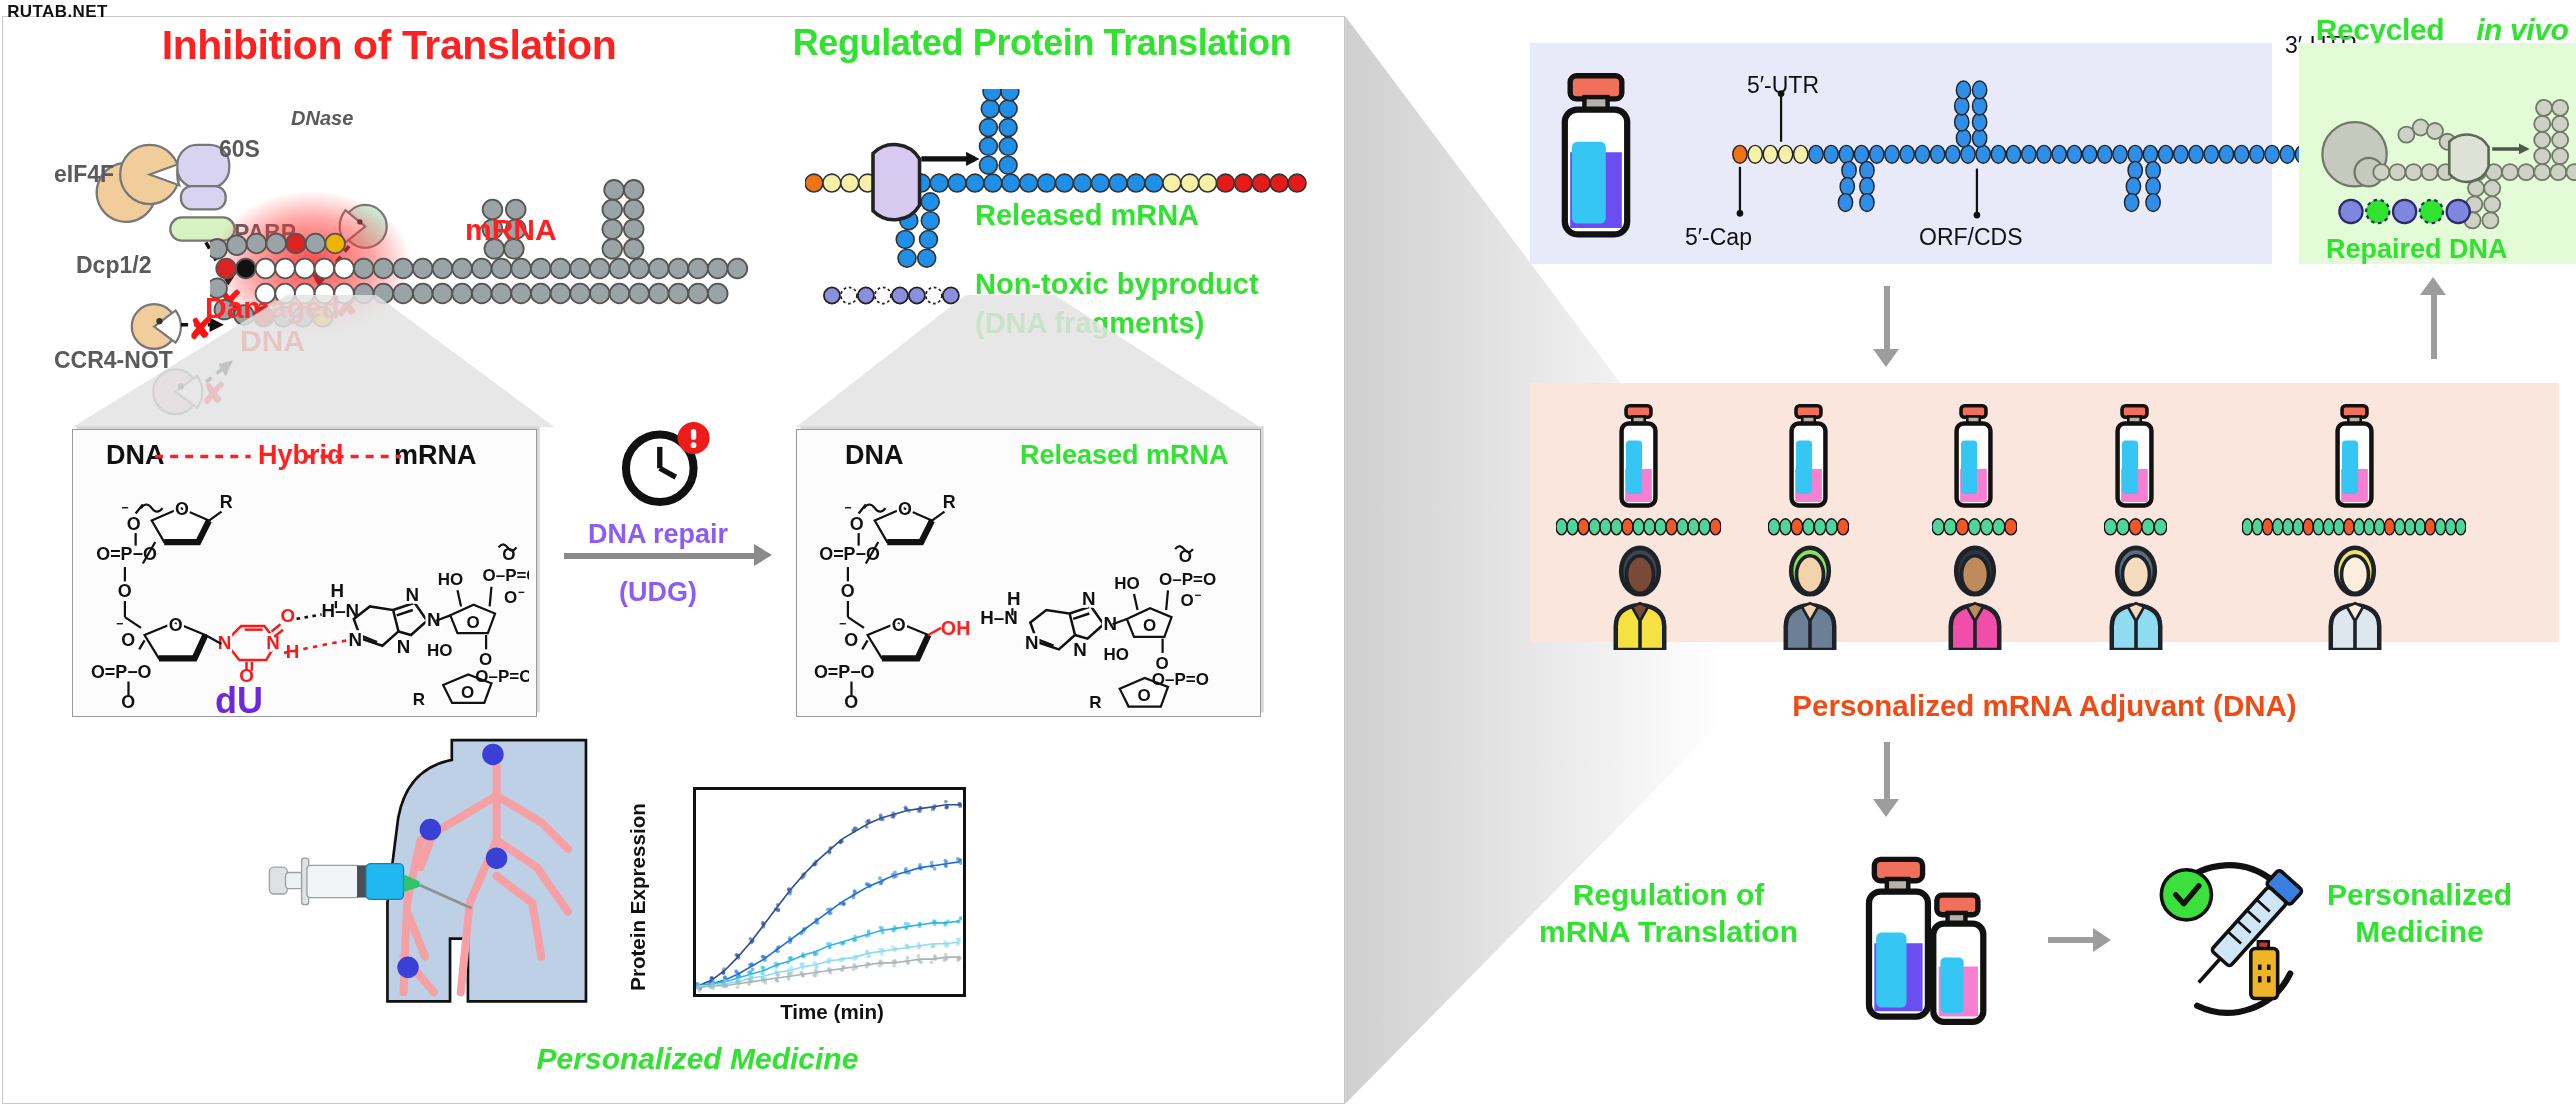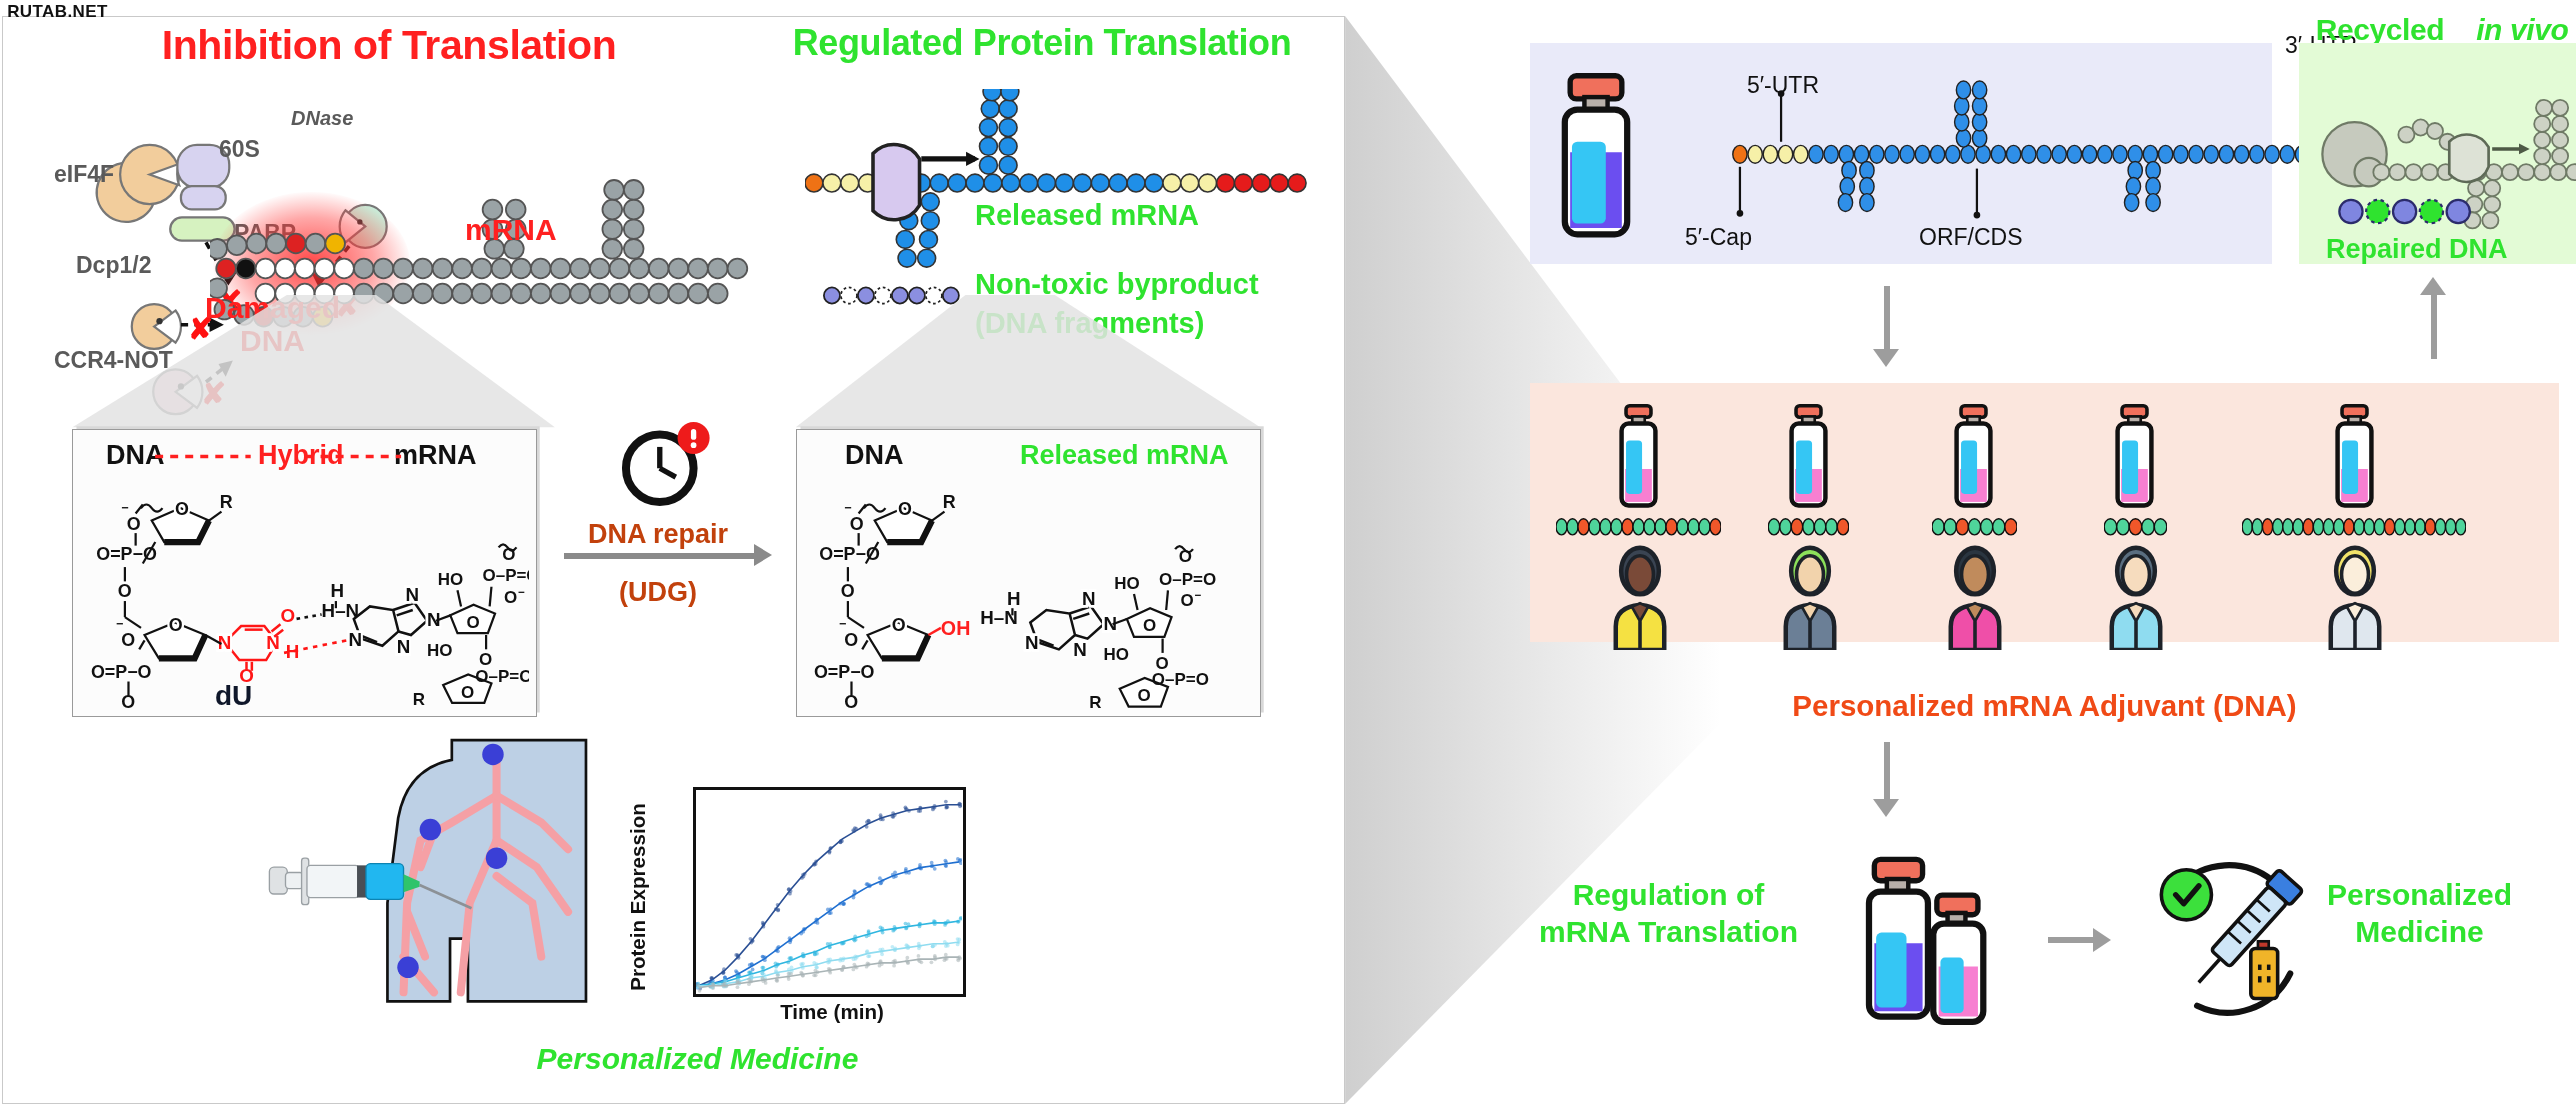--- a/index.html
+++ b/index.html
@@ -22,21 +22,21 @@
   .lbl{font-weight:bold;color:#5a5a5a;}
   .red-lbl{font-weight:bold;color:#ff2020;}
   .green-lbl{font-weight:bold;color:#2fe32f;}
   .xmark{position:absolute;color:#ff1111;font-weight:bold;font-family:"Liberation Sans",sans-serif;}
   
   .chembox{position:absolute;background:#fcfcfc;border:1.8px solid #9a9a9a;box-shadow:3.6px -3.6px 0 -0.9px #d8d8d8;box-sizing:border-box;}
   .chem-h{position:absolute;font-weight:bold;font-size:25px;}
   
   #repair-bar{left:564px;top:553px;width:192px;height:6.3px;background:#8a8a8a;}
   #repair-head{left:754px;top:544px;width:0;height:0;border-left:18px solid #8a8a8a;border-top:11.6px solid transparent;border-bottom:11.6px solid transparent;}
-  .repair-txt{position:absolute;color:#c2410c;font-weight:bold;font-size:27px;text-align:center;width:242px;left:537px;}
+  .repair-txt{position:absolute;color:#8b5cf6;font-weight:bold;font-size:27px;text-align:center;width:242px;left:537px;}
   
   #chart-box{left:693px;top:787px;width:273px;height:210px;border:3.6px solid #111;background:#fff;box-sizing:border-box;overflow:hidden;}
   #ylab{left:626px;top:787px;width:210px;height:25px;transform:rotate(-90deg);transform-origin:0 0;
         font-size:20.6px;font-weight:bold;color:#111;text-align:center;}
   #xlab{left:689px;top:1000px;width:286px;text-align:center;font-size:20.6px;font-weight:bold;color:#111;}
   
   #ther-box{left:1530px;top:43px;width:742px;height:221px;background:#e9eaf9;}
   #recy-box{left:2299px;top:43px;width:313px;height:221px;background:#e3fbd6;}
   #adj-box{left:1530px;top:383px;width:1029px;height:259px;background:#fbe6dd;}
   #adj-caption{left:1530px;top:689px;width:1029px;text-align:center;font-size:29.5px;font-weight:bold;color:#f04a16;}
@@ -400,21 +400,21 @@
     <line x1="452" y1="180" x2="452" y2="196" stroke="#111" stroke-width="2.5"></line>
     <text x="444" y="214" fill="#111" font-size="19">O</text>
     <path d="M404,236 L432,224 L458,234 L450,256 L414,256 Z" fill="#fff" stroke="#111" stroke-width="2.5"></path>
     <text x="424" y="250" fill="#fff" stroke="#fff" stroke-width="5">O</text>
     <text x="424" y="250" fill="#111" font-size="19">O</text>
     <text x="386" y="204" fill="#111" font-size="19">HO</text>
     <text x="370" y="258" fill="#111" font-size="19">R</text>
     <text x="440" y="232" fill="#111" font-size="19">O–P=O</text>
   </g>
 </svg>
-<div class="abs" style="left:215px;top:680px;font-size:28px;font-weight:bold;color:#0f172a;">dU</div>
+<div class="abs" style="left:215px;top:680px;font-size:36px;font-weight:bold;color:#6d28d9;">dU</div>
 
 <svg class="abs" style="left:617px;top:422px;" width="98" height="89" viewBox="0 0 110 100">
   <circle cx="48" cy="52" r="38" fill="#fff" stroke="#111" stroke-width="9"></circle>
   <line x1="48" y1="52" x2="48" y2="28" stroke="#111" stroke-width="6"></line>
   <line x1="48" y1="52" x2="66" y2="62" stroke="#111" stroke-width="6"></line>
   <circle cx="86" cy="18" r="18" fill="#ee1b1b"></circle>
   <rect x="83" y="8" width="6" height="12" rx="3" fill="#fff"></rect>
   <circle cx="86" cy="26" r="3.2" fill="#fff"></circle>
 </svg>
 <div class="abs repair-txt" style="top:519px;">DNA repair</div>

